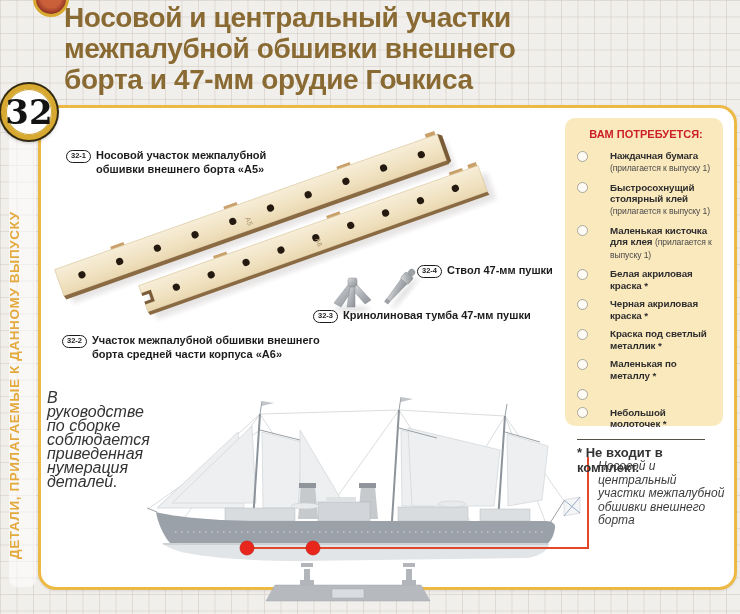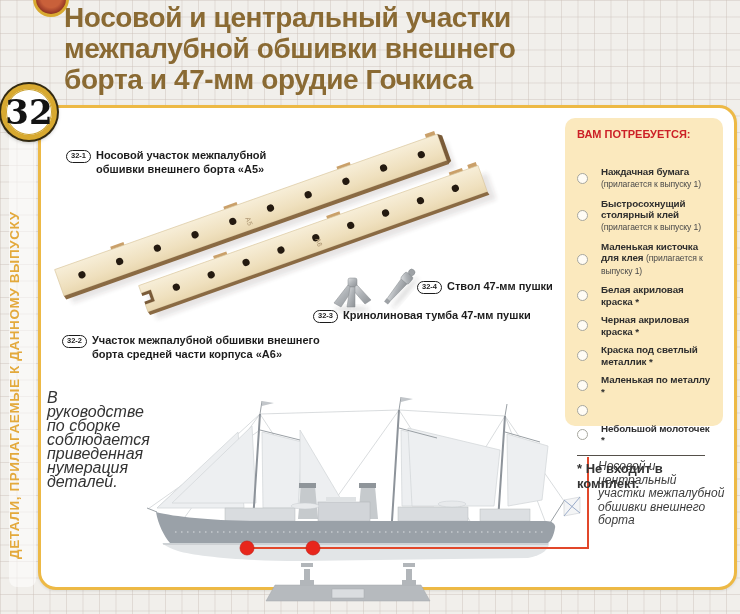--- a/index.html
+++ b/index.html
@@ -48,32 +48,32 @@
     position:absolute;z-index:4;display:flex;gap:5px;align-items:flex-start;
     color:#1c1c1c;font-weight:bold;font-size:11px;line-height:13.5px;
   }
   .part-pill{
     flex:0 0 auto;border:1.2px solid #1c1c1c;border-radius:8px;background:#fff;
     padding:0 4px;font-size:7.5px;line-height:10.5px;height:11px;margin-top:1px;
   }
   #label-32-1{left:66px;top:149px;width:245px;}
   #label-32-2{left:62px;top:334px;width:258px;}
   #label-32-3{left:313px;top:309px;width:250px;}
-  #label-32-4{left:417px;top:280px;width:170px;}
+  #label-32-4{left:417px;top:264px;width:170px;}
   .assembly-note{
     position:absolute;left:47px;top:391px;width:106px;z-index:4;
     font-style:italic;font-size:16px;line-height:14px;color:#343434;
   }
   .req-panel{
     position:absolute;left:565px;top:118px;width:158px;height:308px;box-sizing:border-box;
     background:#FBE9BE;border-radius:10px;padding:10px 8px 10px 12px;z-index:4;
   }
-  .req-title{color:#CC2027;font-weight:bold;font-size:11px;margin:0 0 26px 0;}
-  .req-item{display:flex;gap:13px;margin-bottom:7px;font-size:9.8px;line-height:11.5px;
-    font-weight:bold;color:#2e2e2e;letter-spacing:-0.1px;align-items:center;}
+  .req-title{color:#CC2027;font-weight:bold;font-size:11px;margin:0 0 10px 0;text-align:center;}
+  .req-item{display:flex;gap:22px;margin-bottom:7px;font-size:9.8px;line-height:11.5px;
+    font-weight:bold;color:#2e2e2e;letter-spacing:-0.1px;}
   .req-bullet{width:9px;height:9px;border:1.5px solid #a7a79e;border-radius:50%;
     background:rgba(255,255,255,.85);flex:0 0 auto;margin-top:0.5px;}
   .req-note{display:block;font-weight:normal;font-size:8.6px;color:#4a4a4a;margin-top:1.5px;}
   .req-note.inline{display:inline;}
   .req-divider{border:0;border-top:1.5px solid #55504a;width:128px;margin:9px 4px 5px 0;}
   .req-footnote{font-size:13px;font-weight:bold;color:#333;}
   .callout-text{
     position:absolute;left:598px;top:460px;width:128px;z-index:4;
     font-size:12px;line-height:13.5px;color:#3c3c3c;font-style:italic;
   }

